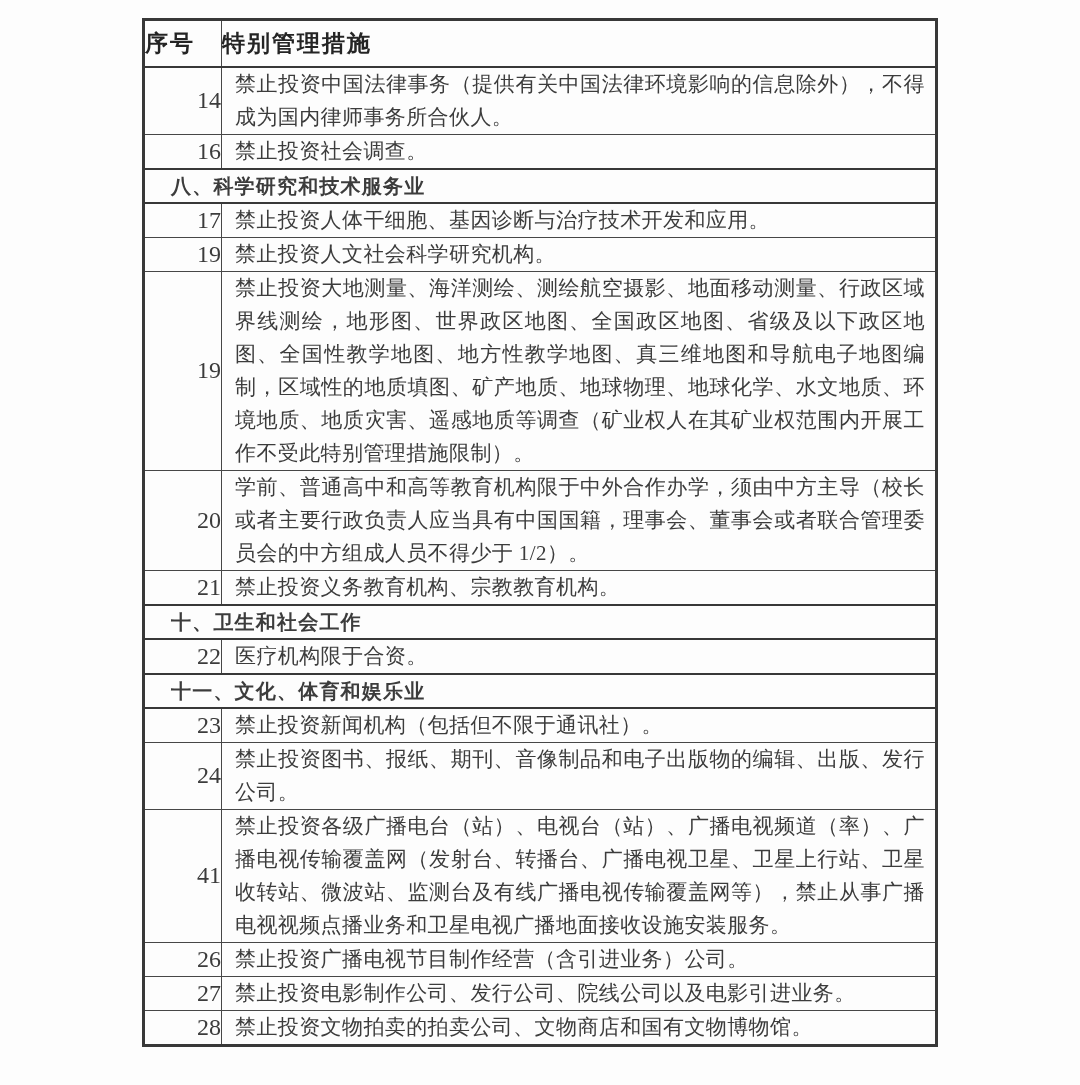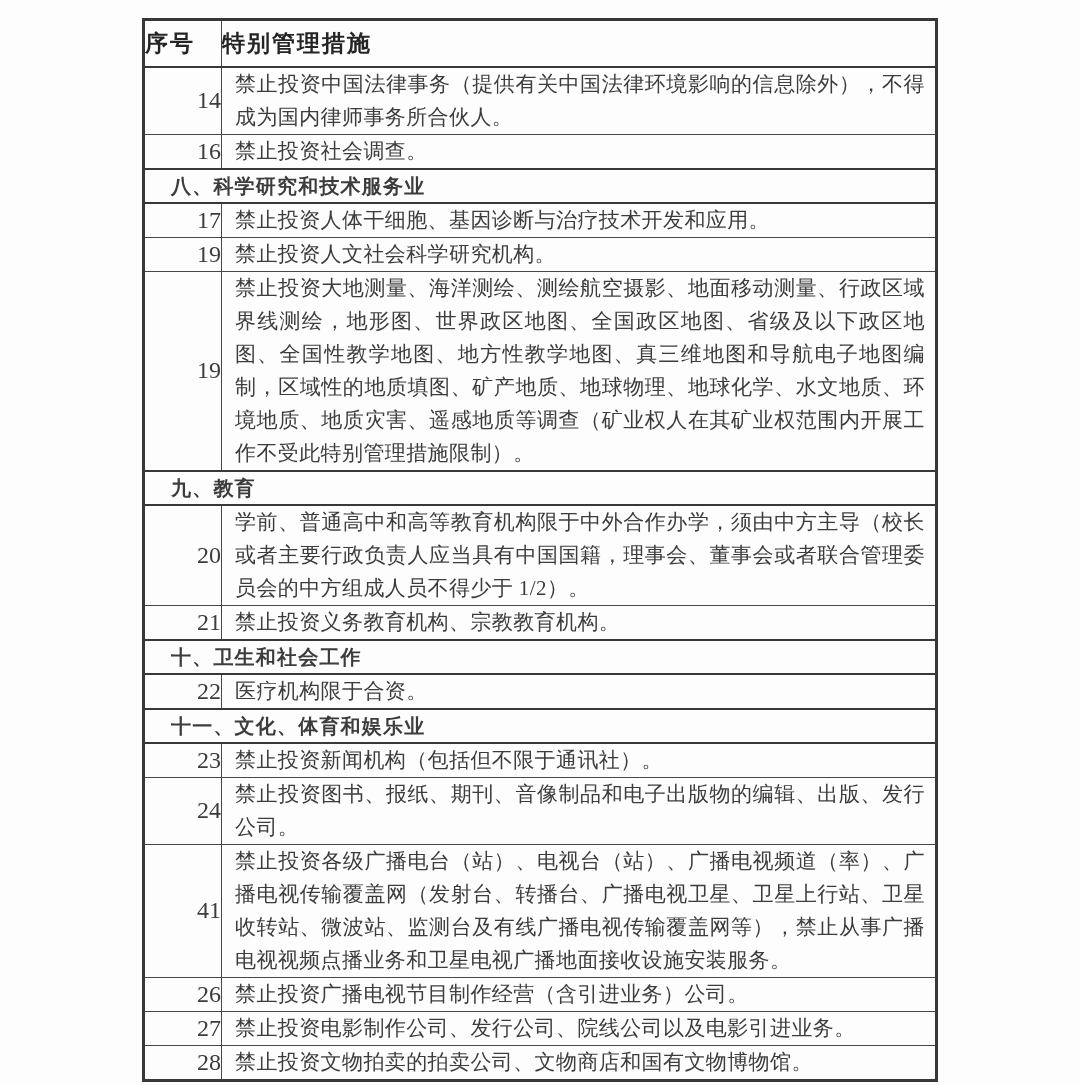--- a/index.html
+++ b/index.html
@@ -103,23 +103,20 @@
           <td class="text-cell">禁止投资人体干细胞、基因诊断与治疗技术开发和应用。</td>
         </tr>
         <tr>
           <td class="no-cell">19</td>
           <td class="text-cell">禁止投资人文社会科学研究机构。</td>
         </tr>
         <tr>
           <td class="no-cell">19</td>
           <td class="text-cell">禁止投资大地测量、海洋测绘、测绘航空摄影、地面移动测量、行政区域界线测绘，地形图、世界政区地图、全国政区地图、省级及以下政区地图、全国性教学地图、地方性教学地图、真三维地图和导航电子地图编制，区域性的地质填图、矿产地质、地球物理、地球化学、水文地质、环境地质、地质灾害、遥感地质等调查（矿业权人在其矿业权范围内开展工作不受此特别管理措施限制）。</td>
         </tr>
-        <tr class="section">
-          <td colspan="2" class="section-cell">九、教育</td>
-        </tr>
         <tr>
           <td class="no-cell">20</td>
           <td class="text-cell">学前、普通高中和高等教育机构限于中外合作办学，须由中方主导（校长或者主要行政负责人应当具有中国国籍，理事会、董事会或者联合管理委员会的中方组成人员不得少于 1/2）。</td>
         </tr>
         <tr>
           <td class="no-cell">21</td>
           <td class="text-cell">禁止投资义务教育机构、宗教教育机构。</td>
         </tr>
         <tr class="section">
           <td colspan="2" class="section-cell">十、卫生和社会工作</td>

